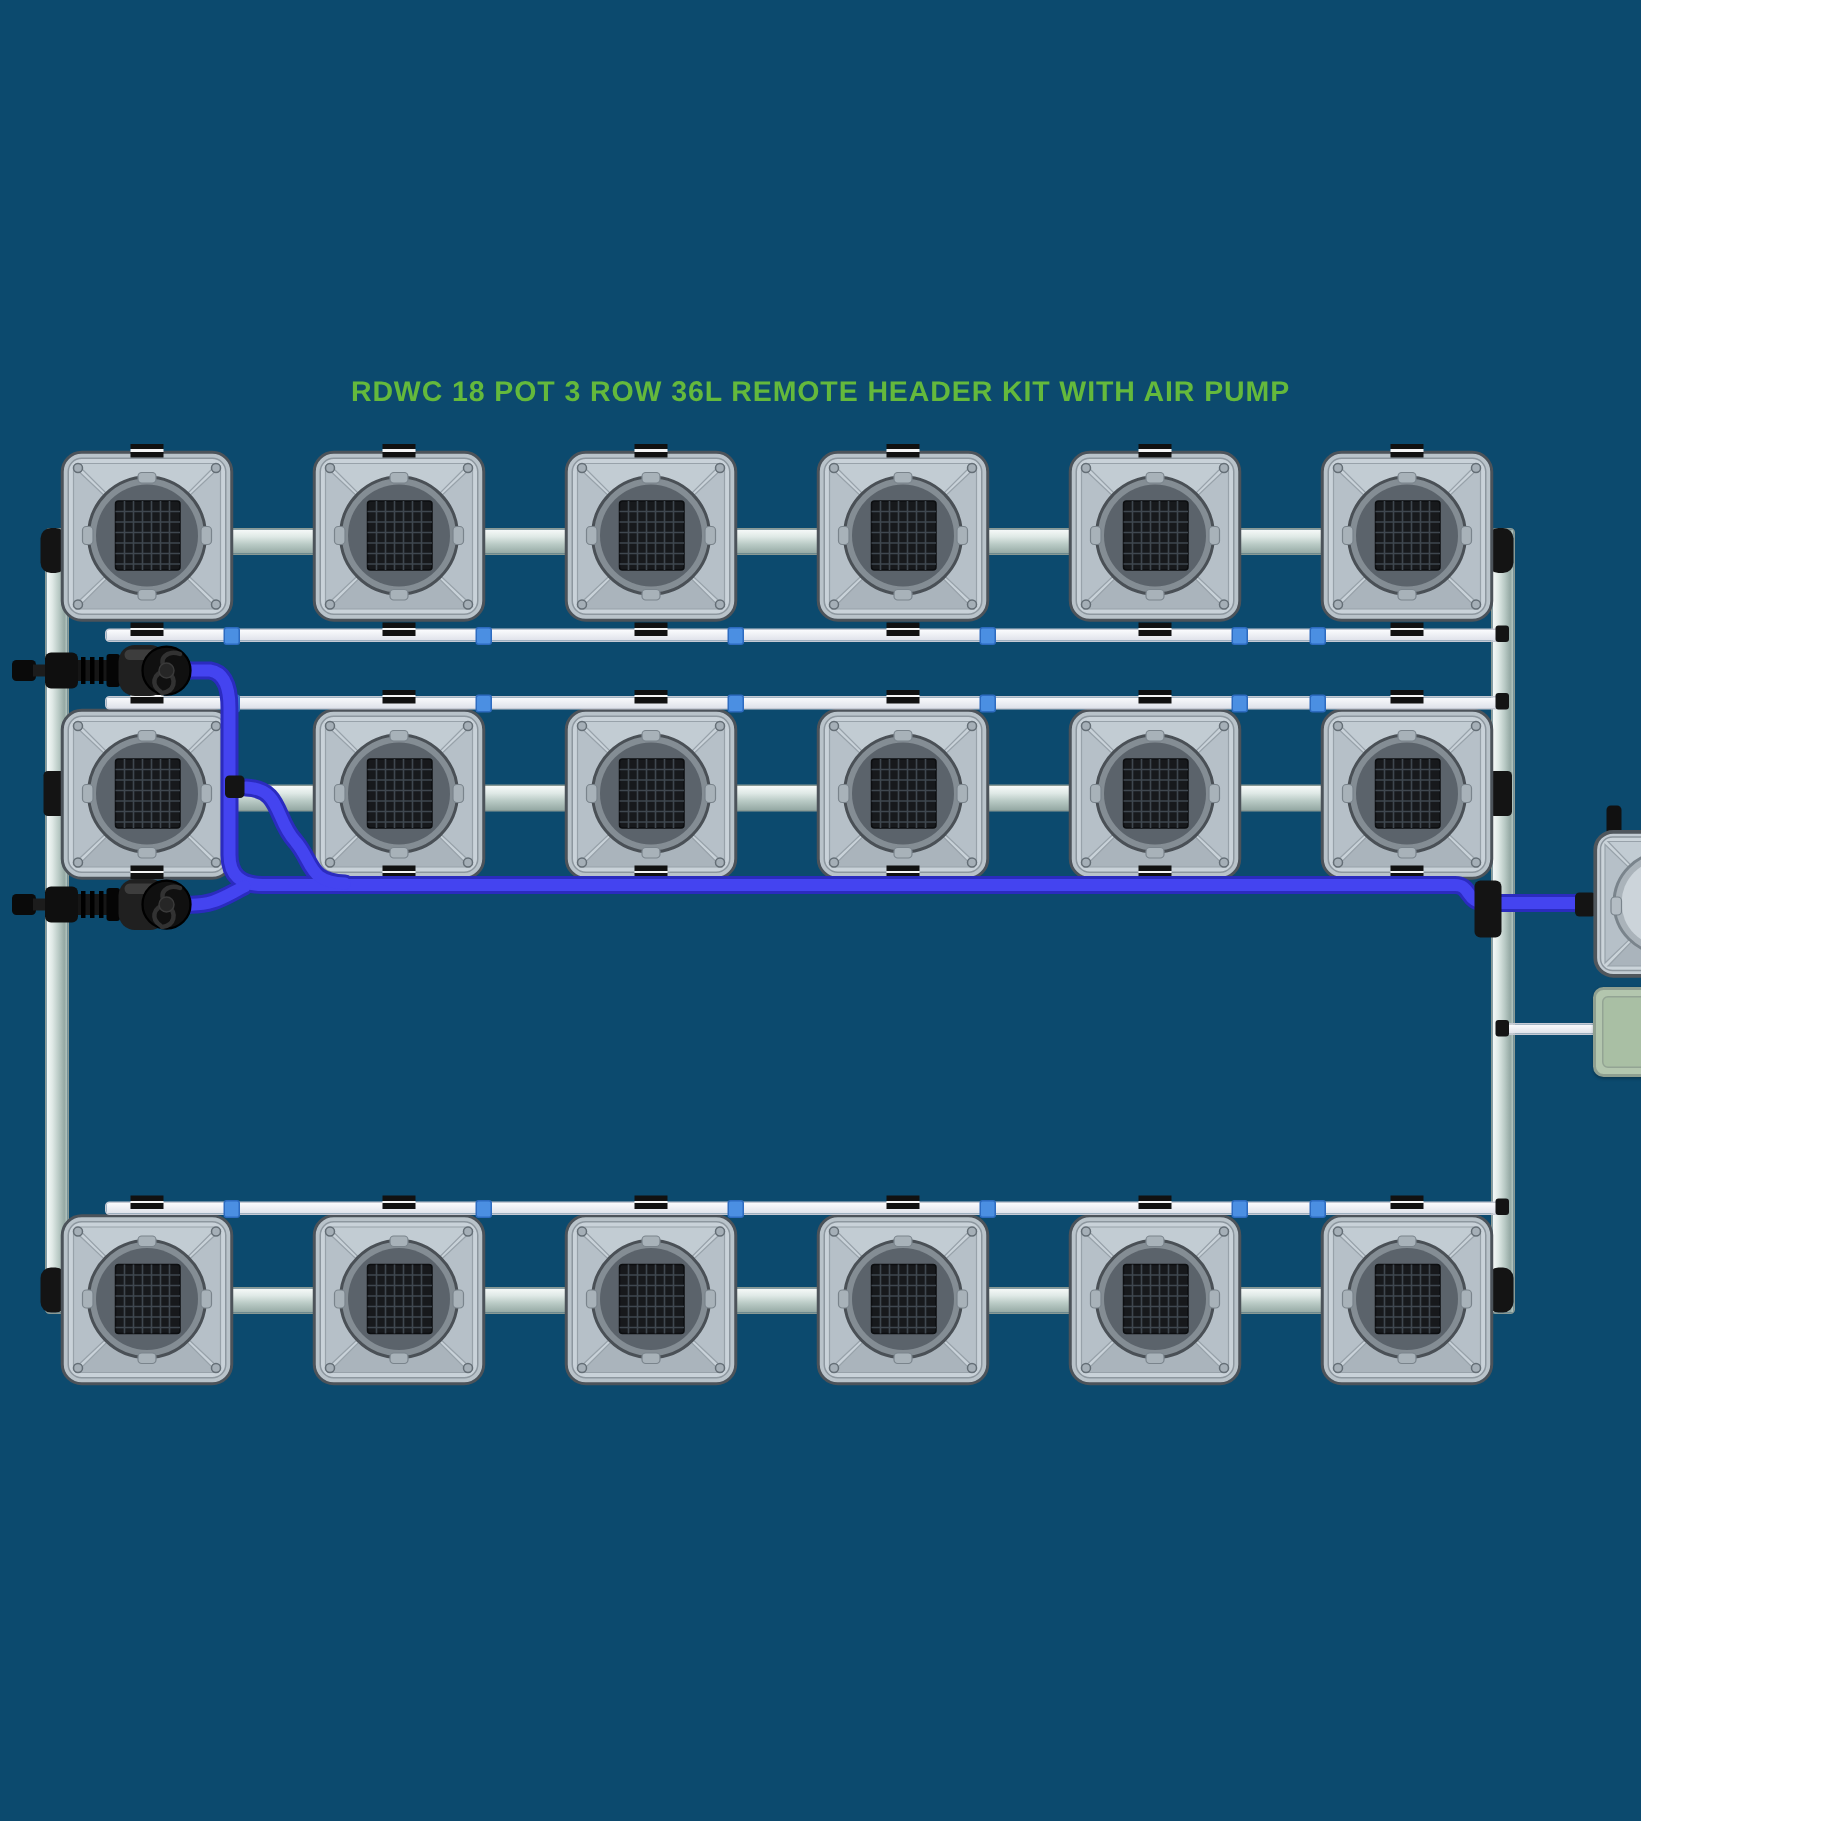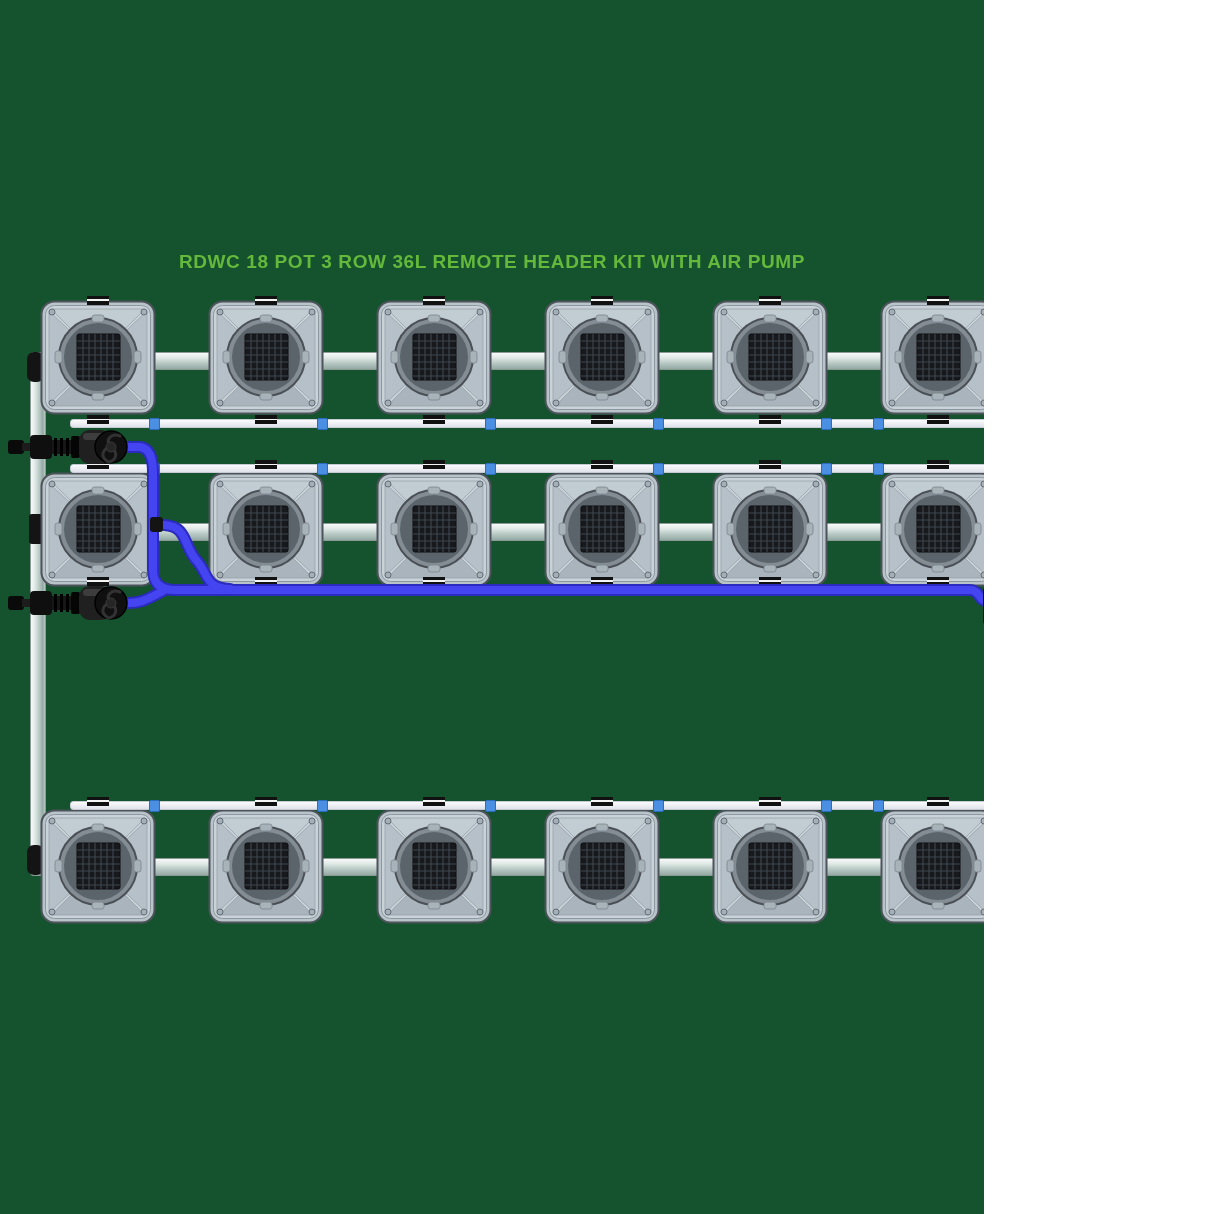--- a/index.html
+++ b/index.html
@@ -5,21 +5,21 @@
   html,body{margin:0;padding:0;background:#fff;}
   #canvas{position:relative;width:1214px;height:1214px;background:#fff;overflow:hidden;
           font-family:"Liberation Sans", sans-serif;}
   #title{position:absolute;top:251px;left:50%;transform:translateX(-50%);
          font-size:19px;font-weight:bold;letter-spacing:.6px;white-space:nowrap;margin:0;}
   .abs{position:absolute;}
 </style>
 </head>
 <body>
 
-<div id="canvas" style="width: 984px; height: 1214px; background: #14532d;">
+<div id="canvas" style="width: 1094px; height: 1214px; background: #0c4a6e;">
   <h1 id="title" style="color: rgb(100, 185, 60);">RDWC 18 POT 3 ROW 36L REMOTE HEADER KIT WITH AIR PUMP</h1>
 <div class="abs" style="left: 30px; top: 352px; width: 14px; height: 522px; background: linear-gradient(90deg, rgb(247, 250, 249) 0%, rgb(223, 233, 230) 28%, rgb(185, 202, 197) 58%, rgb(149, 169, 164) 85%, rgb(185, 202, 197) 100%); border: 1px solid rgb(138, 154, 149); border-radius: 3px; z-index: 1;"></div>
     <div class="abs" style="left: 994px; top: 352px; width: 14px; height: 522px; background: linear-gradient(90deg, rgb(247, 250, 249) 0%, rgb(223, 233, 230) 28%, rgb(185, 202, 197) 58%, rgb(149, 169, 164) 85%, rgb(185, 202, 197) 100%); border: 1px solid rgb(138, 154, 149); border-radius: 3px; z-index: 1;"></div>
     <div class="abs" style="left: 148px; top: 352px; width: 68px; height: 16px; background: linear-gradient(rgb(247, 250, 249) 0%, rgb(223, 233, 230) 30%, rgb(185, 202, 197) 62%, rgb(149, 169, 164) 100%); border: 1px solid rgb(138, 154, 149); border-radius: 3px; z-index: 1;"></div>
     <div class="abs" style="left: 316px; top: 352px; width: 68px; height: 16px; background: linear-gradient(rgb(247, 250, 249) 0%, rgb(223, 233, 230) 30%, rgb(185, 202, 197) 62%, rgb(149, 169, 164) 100%); border: 1px solid rgb(138, 154, 149); border-radius: 3px; z-index: 1;"></div>
     <div class="abs" style="left: 484px; top: 352px; width: 68px; height: 16px; background: linear-gradient(rgb(247, 250, 249) 0%, rgb(223, 233, 230) 30%, rgb(185, 202, 197) 62%, rgb(149, 169, 164) 100%); border: 1px solid rgb(138, 154, 149); border-radius: 3px; z-index: 1;"></div>
     <div class="abs" style="left: 652px; top: 352px; width: 68px; height: 16px; background: linear-gradient(rgb(247, 250, 249) 0%, rgb(223, 233, 230) 30%, rgb(185, 202, 197) 62%, rgb(149, 169, 164) 100%); border: 1px solid rgb(138, 154, 149); border-radius: 3px; z-index: 1;"></div>
     <div class="abs" style="left: 820px; top: 352px; width: 68px; height: 16px; background: linear-gradient(rgb(247, 250, 249) 0%, rgb(223, 233, 230) 30%, rgb(185, 202, 197) 62%, rgb(149, 169, 164) 100%); border: 1px solid rgb(138, 154, 149); border-radius: 3px; z-index: 1;"></div>
     <div class="abs" style="left: 148px; top: 523px; width: 68px; height: 16px; background: linear-gradient(rgb(247, 250, 249) 0%, rgb(223, 233, 230) 30%, rgb(185, 202, 197) 62%, rgb(149, 169, 164) 100%); border: 1px solid rgb(138, 154, 149); border-radius: 3px; z-index: 1;"></div>
     <div class="abs" style="left: 316px; top: 523px; width: 68px; height: 16px; background: linear-gradient(rgb(247, 250, 249) 0%, rgb(223, 233, 230) 30%, rgb(185, 202, 197) 62%, rgb(149, 169, 164) 100%); border: 1px solid rgb(138, 154, 149); border-radius: 3px; z-index: 1;"></div>

